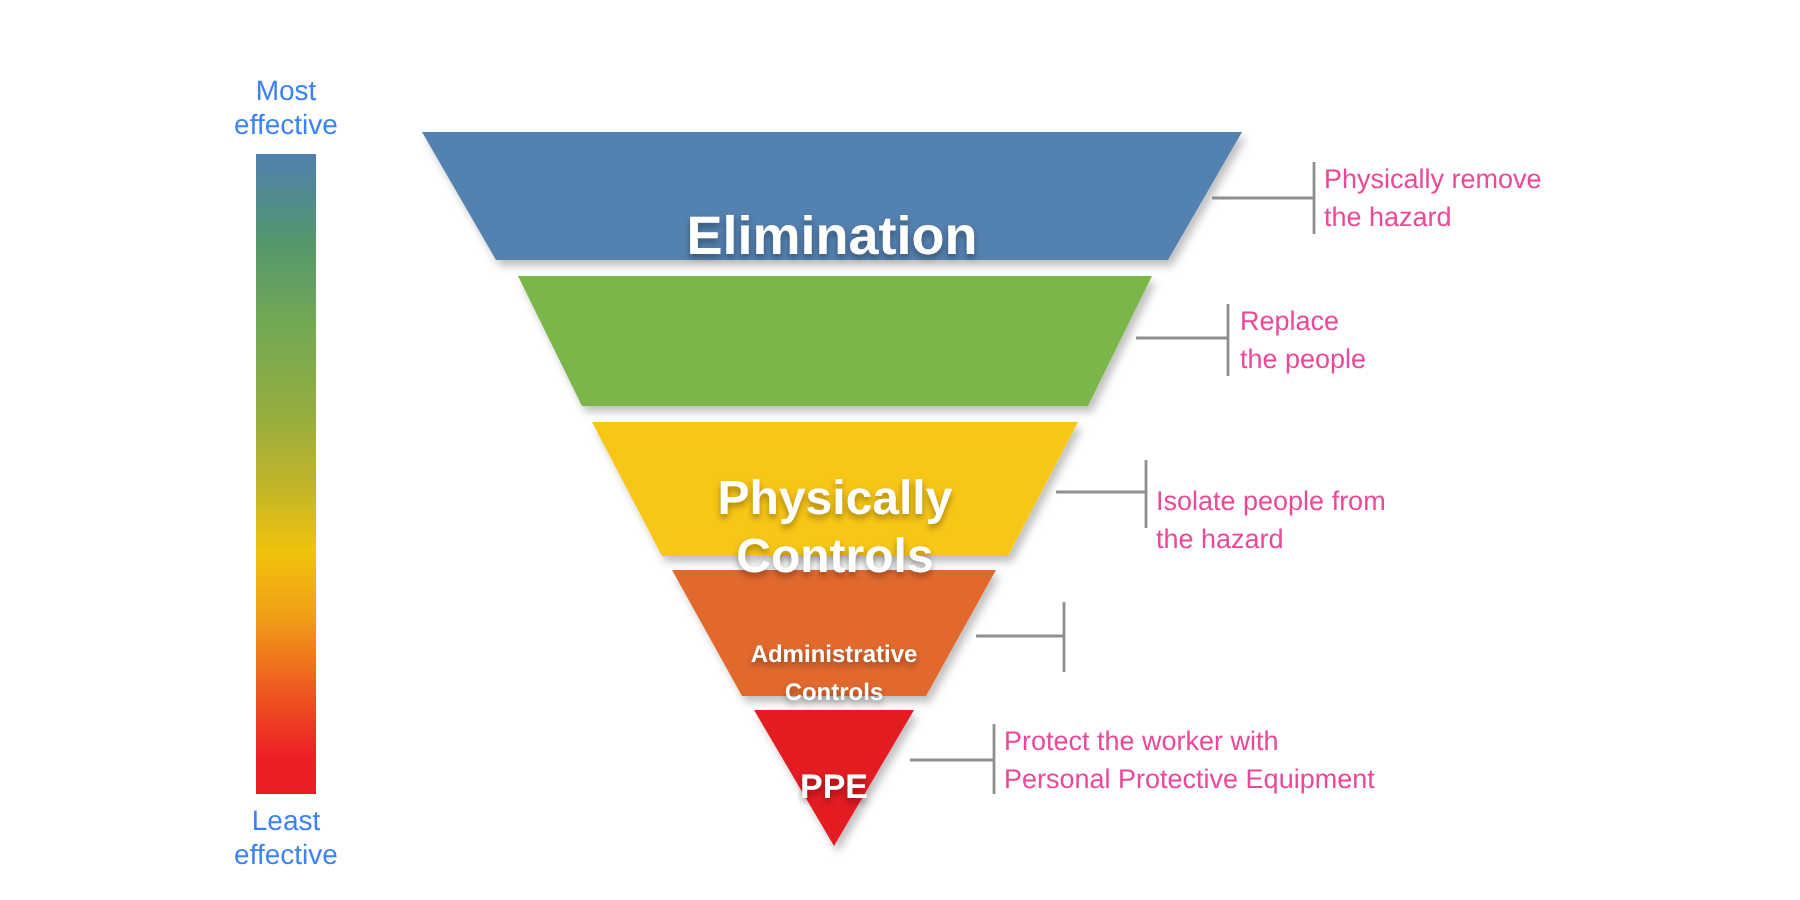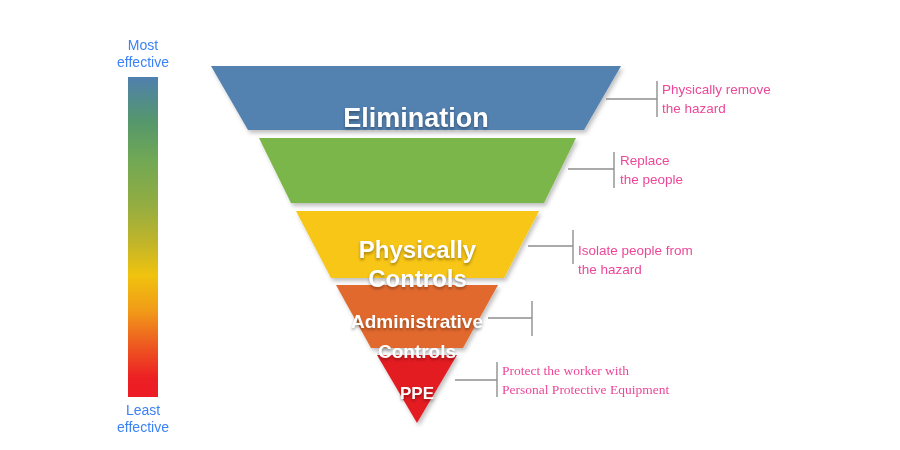--- a/index.html
+++ b/index.html
@@ -58,35 +58,35 @@
     text-align:center;
     color:#fff;font-weight:bold;
     white-space:pre-line;
     text-shadow:0 2px 3px rgba(0,0,0,0.35);
     pointer-events:none;
     margin-top:20px;
   }
   .lab-0{left:248px;top:66px;width:336px;height:64px;font-size:27px;}
   .lab-1{left:291px;top:138px;width:253px;height:65px;font-size:27px;}
   .lab-2{left:331px;top:211px;width:173px;height:67px;font-size:24px;line-height:1.2;}
-  .lab-3{left:336px;top:285px;width:162px;height:63px;font-size:19px;line-height:1.55;}
+  .lab-3{left:336px;top:285px;width:162px;height:63px;font-size:12px;line-height:1.55;}
   .lab-4{left:377px;top:355px;width:80px;height:38px;font-size:17px;}
   
   .annotation{
     position:absolute;
     font-size:13.5px;
     line-height:19px;
     color:#ec4899;
     white-space:pre-line;
   }
   .ann-0{left:662px;top:80px;}
   .ann-1{left:620px;top:151px;}
   .ann-2{left:578px;top:229px;margin-top:12px;}
   .ann-3{left:537px;top:300px;}
-  .ann-4{left:502px;top:361px;font-family:Liberation Serif, serif;}
+  .ann-4{left:502px;top:361px;}
 </style>
 </head>
 <body>
 
 <div class="canvas">
 
 
   <div class="scale-label top">Most
 effective</div>
   <div class="scale-bar"></div>

